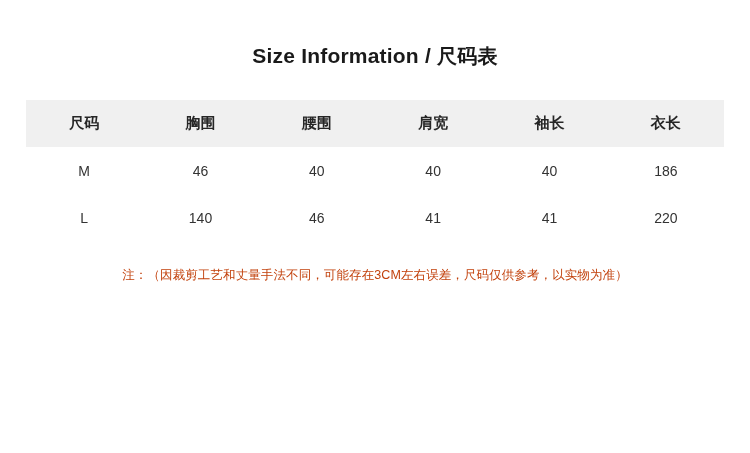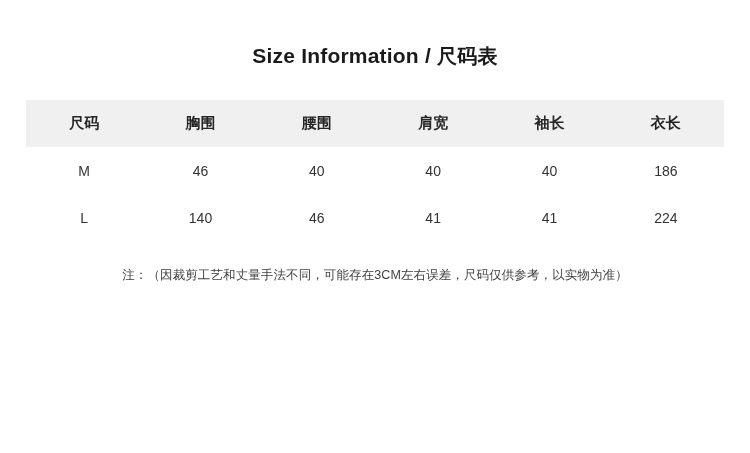--- a/index.html
+++ b/index.html
@@ -62,21 +62,21 @@
     color: #333333;
     height: 45px;
     text-align: center;
     vertical-align: middle;
     border: none;
   }
   .note {
     margin-top: 26px;
     text-align: center;
     font-size: 12.5px;
-    color: #404040;
+    color: #c2410c;
     letter-spacing: 0.1px;
   }
 </style>
 </head>
 <body>
 
 <div class="page">
 
   <div class="title">
     <span>Size Information</span>
@@ -104,21 +104,21 @@
           <td>40</td>
           <td>40</td>
           <td>186</td>
         </tr>
         <tr>
           <td>L</td>
           <td>140</td>
           <td>46</td>
           <td>41</td>
           <td>41</td>
-          <td>224</td>
+          <td>220</td>
         </tr>
       </tbody>
     </table>
   </div>
 
   <div class="note">注：（因裁剪工艺和丈量手法不同，可能存在3CM左右误差，尺码仅供参考，以实物为准）</div>
 
 </div>
 
 </body></html>

